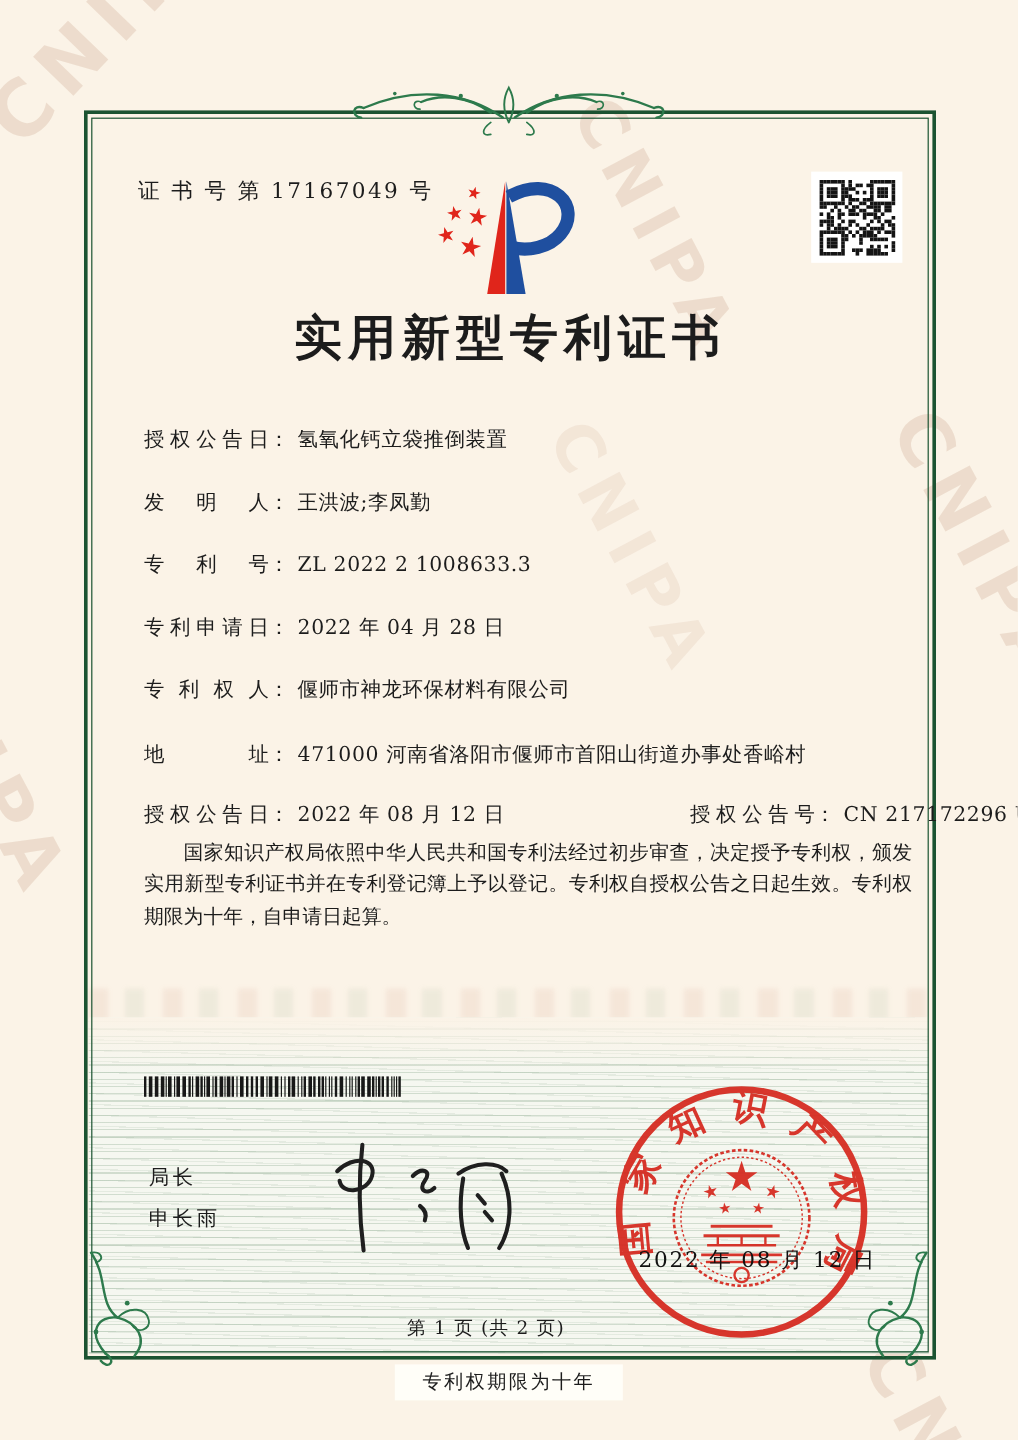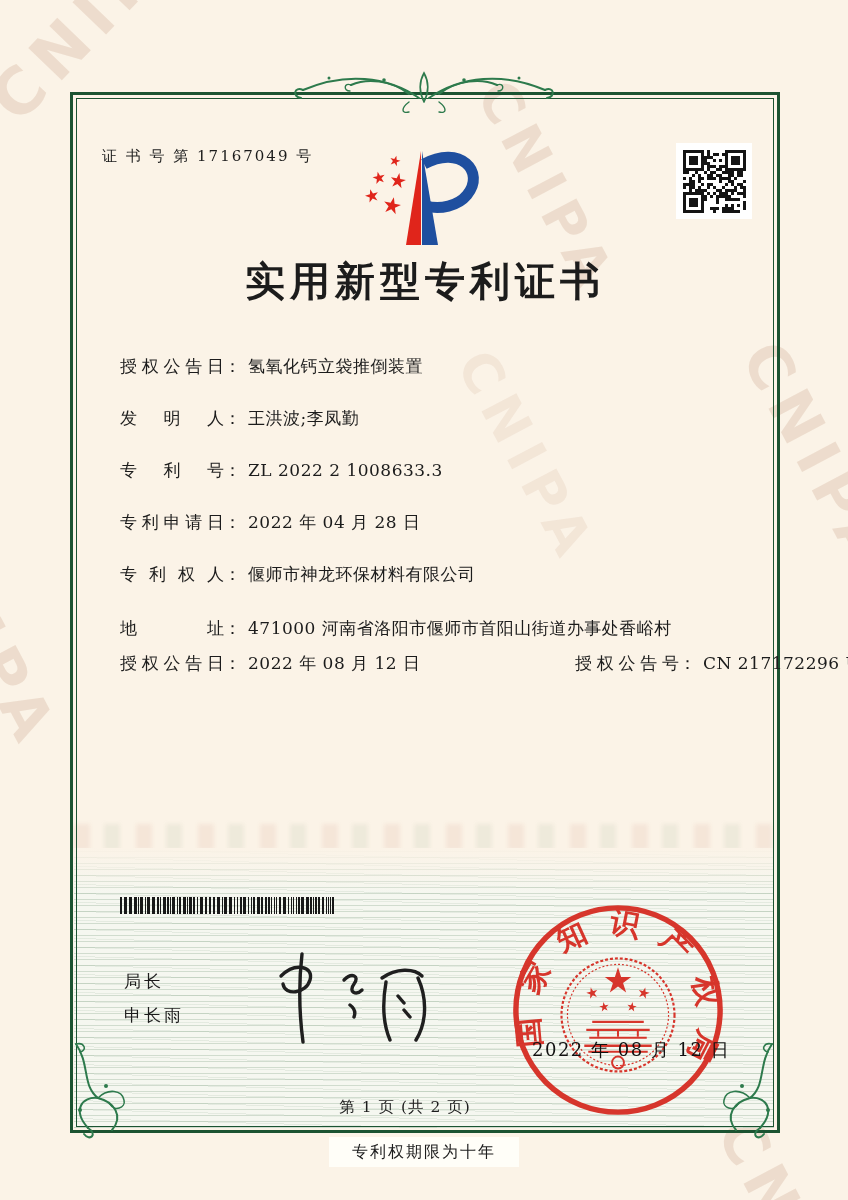--- a/index.html
+++ b/index.html
@@ -18,21 +18,21 @@
      background:
        repeating-linear-gradient(0deg, rgba(124,158,128,.30) 0 1px, rgba(0,0,0,0) 1px 6px),
        repeating-linear-gradient(1.5deg, rgba(124,158,128,.14) 0 1px, rgba(0,0,0,0) 1px 9px),
        #f5f7f0}
   .guilloche::before{content:"";position:absolute;left:0;right:0;top:0;height:46px;
        background:linear-gradient(#fbf3e7, rgba(251,243,231,0))}
   .transband{position:absolute;left:74px;top:824px;width:700px;height:26px;z-index:1;filter:blur(2px);
      background:repeating-linear-gradient(90deg, rgba(196,118,92,.10) 0 16px, rgba(0,0,0,0) 16px 30px,
        rgba(128,158,120,.10) 30px 46px, rgba(0,0,0,0) 46px 62px)}
   
-  .cert-no{left:102px;top:147px;font-size:15px;letter-spacing:2px;z-index:3}
+  .cert-no{left:115px;top:147px;font-size:18px;letter-spacing:2px;z-index:3}
   .logo{left:364px;top:148px;width:120px;height:102px;z-index:3}
   .qr-box{left:676px;top:143px;width:76px;height:76px;background:#fff;z-index:3;
           display:flex;align-items:center;justify-content:center}
   .qr{display:grid;grid-template-columns:repeat(21,3px);grid-auto-rows:3px}
   .qr i{display:block}
   .qr i.on{background:#141414}
   .title{left:70px;top:254px;width:710px;text-align:center;font-size:40px;font-weight:bold;
          letter-spacing:5px;z-index:3}
   
   .frow{position:absolute;left:120px;font-size:17px;z-index:3;white-space:nowrap}
@@ -602,28 +602,29 @@
 </div>
 <div class="frow" style="top:511px">
   <span class="flabel">专利申请日</span><span class="fcolon">：</span><span class="fval">2022 年 04 月 28 日</span>
 </div>
 <div class="frow" style="top:563px">
   <span class="flabel">专利权人</span><span class="fcolon">：</span><span class="fval">偃师市神龙环保材料有限公司</span>
 </div>
 <div class="frow" style="top:617px">
   <span class="flabel">地址</span><span class="fcolon">：</span><span class="fval">471000 河南省洛阳市偃师市首阳山街道办事处香峪村</span>
 </div>
-<div class="frow" style="top:652px">
+<div class="frow" style="top:667px">
   <span class="flabel">授权公告日</span><span class="fcolon">：</span><span class="fval">2022 年 08 月 12 日</span>
   <span class="frow2">
     <span class="flabel">授权公告号</span><span class="fcolon">：</span><span class="fval">CN 217172296 U</span>
   </span>
 </div>
 
 <div class="abs body-text">
+  <p>国家知识产权局依照中华人民共和国专利法经过初步审查，决定授予专利权，颁发实用新型专利证书并在专利登记簿上予以登记。专利权自授权公告之日起生效。专利权期限为十年，自申请日起算。</p>
 </div>
 
 <div class="abs barcode"><i style="width:2px;margin-right:2px"></i><i style="width:3px;margin-right:2px"></i><i style="width:3px;margin-right:2px"></i><i style="width:3px;margin-right:1px"></i><i style="width:1px;margin-right:1px"></i><i style="width:3px;margin-right:2px"></i><i style="width:1px;margin-right:1px"></i><i style="width:3px;margin-right:2px"></i><i style="width:3px;margin-right:2px"></i><i style="width:2px;margin-right:1px"></i><i style="width:1px;margin-right:2px"></i><i style="width:3px;margin-right:1px"></i><i style="width:2px;margin-right:1px"></i><i style="width:1px;margin-right:1px"></i><i style="width:3px;margin-right:2px"></i><i style="width:1px;margin-right:1px"></i><i style="width:2px;margin-right:2px"></i><i style="width:3px;margin-right:1px"></i><i style="width:1px;margin-right:1px"></i><i style="width:3px;margin-right:1px"></i><i style="width:2px;margin-right:2px"></i><i style="width:1px;margin-right:2px"></i><i style="width:3px;margin-right:2px"></i><i style="width:2px;margin-right:2px"></i><i style="width:2px;margin-right:2px"></i><i style="width:2px;margin-right:2px"></i><i style="width:3px;margin-right:2px"></i><i style="width:1px;margin-right:1px"></i><i style="width:3px;margin-right:2px"></i><i style="width:3px;margin-right:2px"></i><i style="width:1px;margin-right:2px"></i><i style="width:1px;margin-right:2px"></i><i style="width:2px;margin-right:1px"></i><i style="width:3px;margin-right:2px"></i><i style="width:1px;margin-right:2px"></i><i style="width:1px;margin-right:1px"></i><i style="width:2px;margin-right:2px"></i><i style="width:3px;margin-right:1px"></i><i style="width:2px;margin-right:2px"></i><i style="width:2px;margin-right:1px"></i><i style="width:2px;margin-right:1px"></i><i style="width:1px;margin-right:2px"></i><i style="width:1px;margin-right:1px"></i><i style="width:1px;margin-right:2px"></i><i style="width:2px;margin-right:2px"></i><i style="width:3px;margin-right:2px"></i><i style="width:1px;margin-right:2px"></i><i style="width:1px;margin-right:1px"></i><i style="width:1px;margin-right:2px"></i><i style="width:1px;margin-right:1px"></i><i style="width:2px;margin-right:1px"></i><i style="width:3px;margin-right:2px"></i><i style="width:3px;margin-right:1px"></i><i style="width:2px;margin-right:1px"></i><i style="width:1px;margin-right:1px"></i><i style="width:2px;margin-right:1px"></i><i style="width:2px;margin-right:2px"></i><i style="width:2px;margin-right:2px"></i><i style="width:1px;margin-right:1px"></i><i style="width:1px;margin-right:1px"></i><i style="width:1px;margin-right:1px"></i><i style="width:2px;margin-right:1px"></i></div>
 
 <div class="abs officer-title">局长</div>
 <div class="abs officer-name">申长雨</div>
 
 <svg class="abs signature" width="185" height="95" viewBox="0 0 185 95">
   <g stroke="#1f1f1f" stroke-width="3.4" fill="none" stroke-linecap="round" stroke-linejoin="round">
     <path d="M46,4 C43,30 43,62 47,92"></path>

